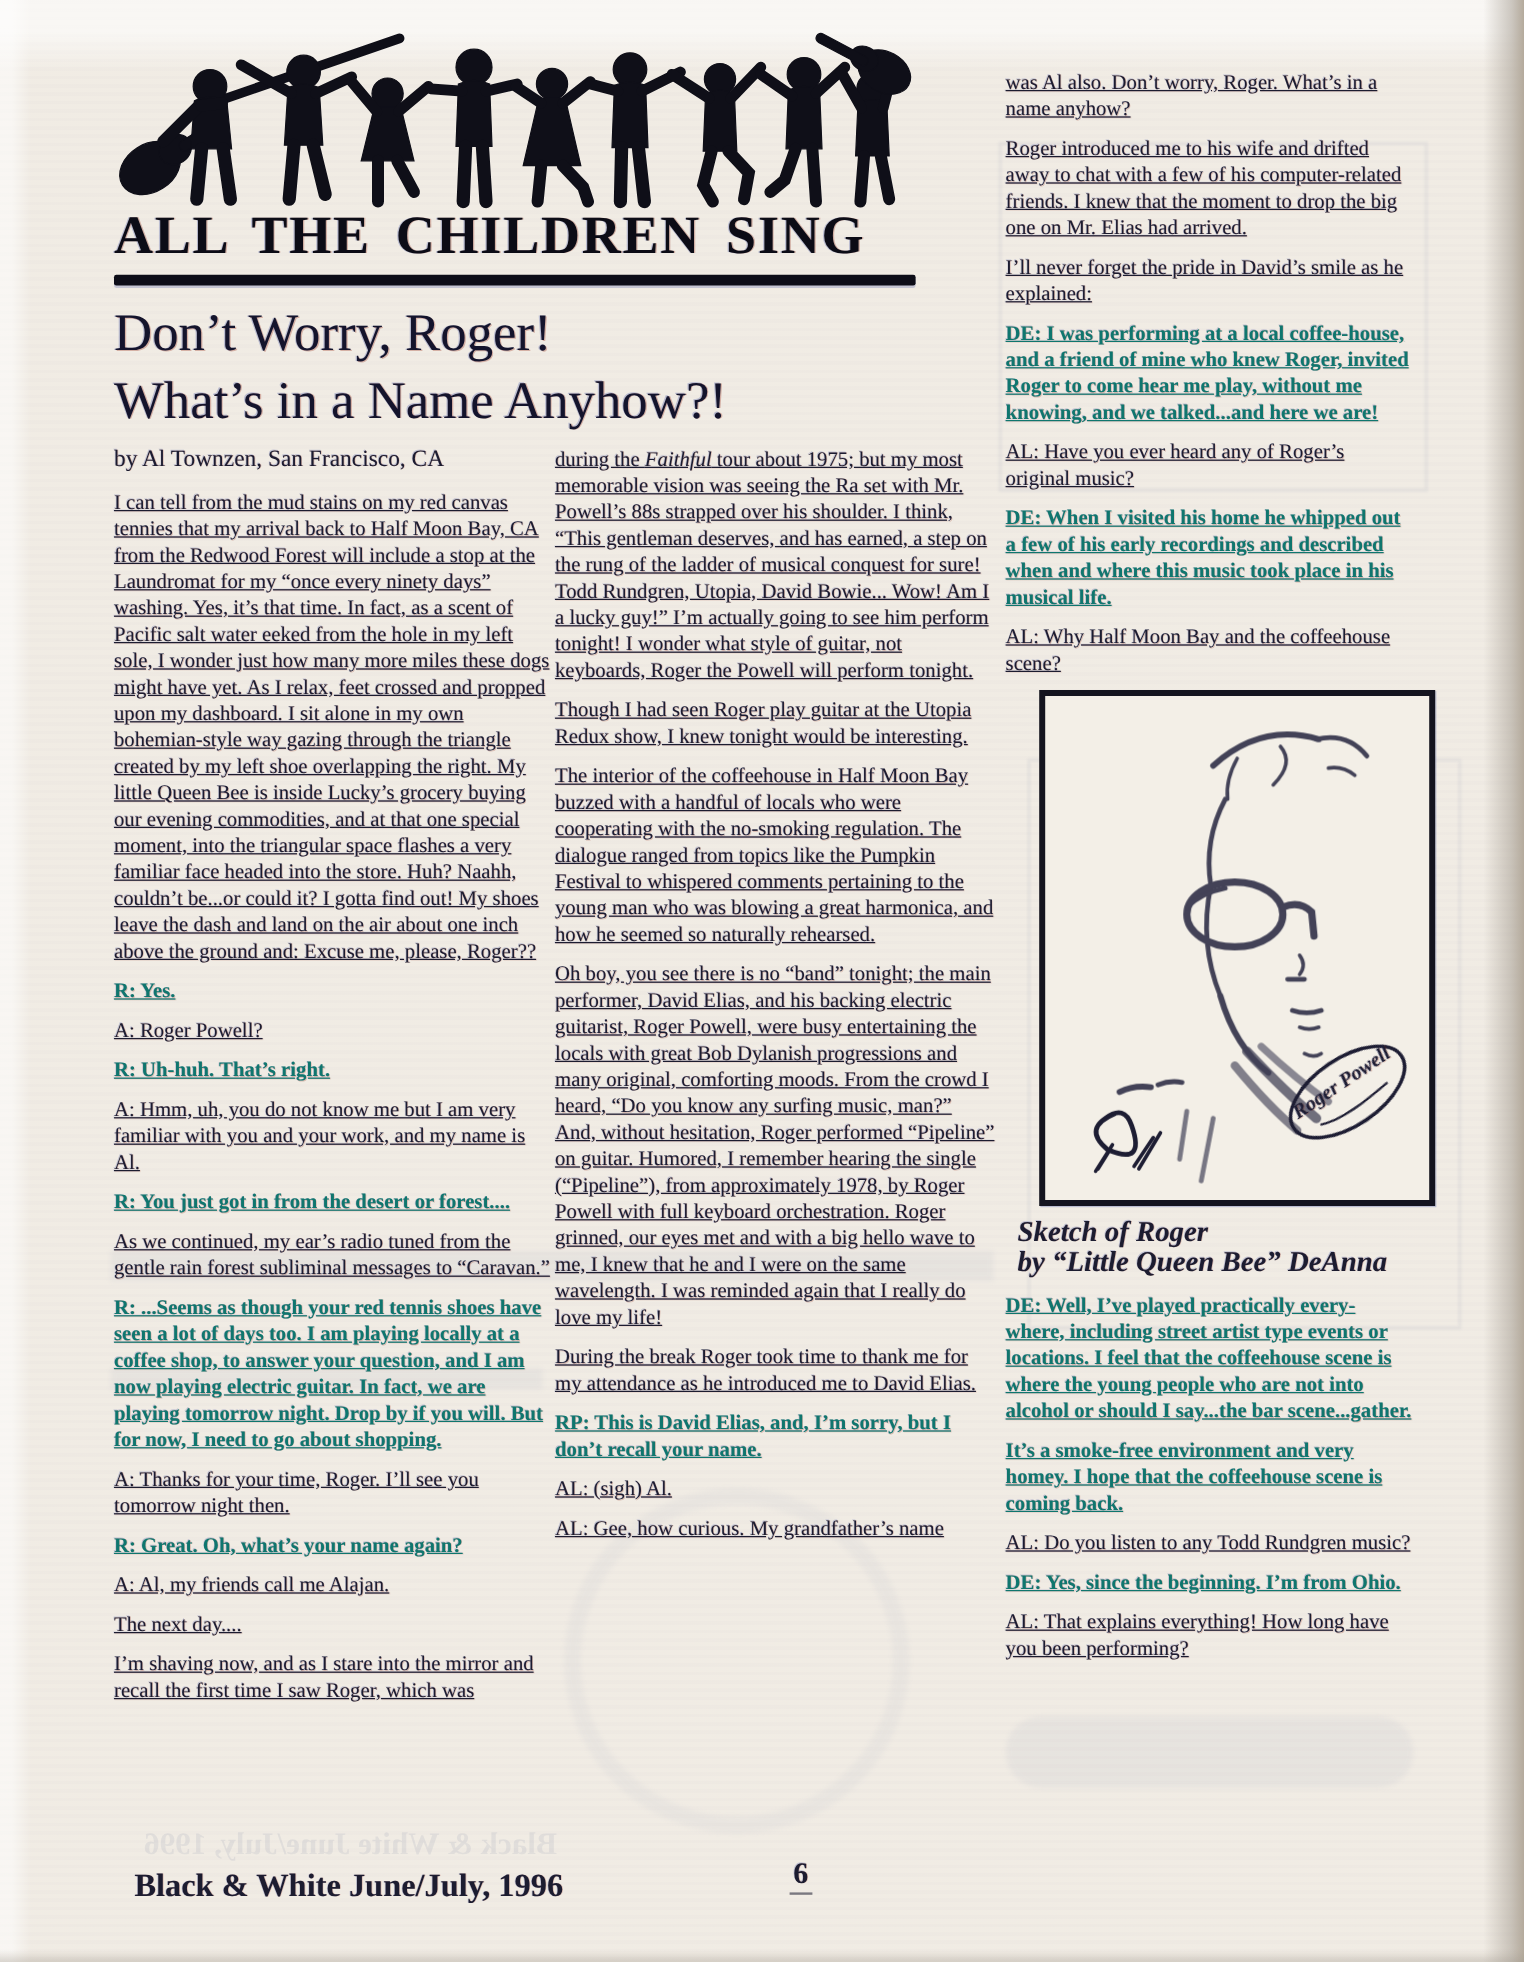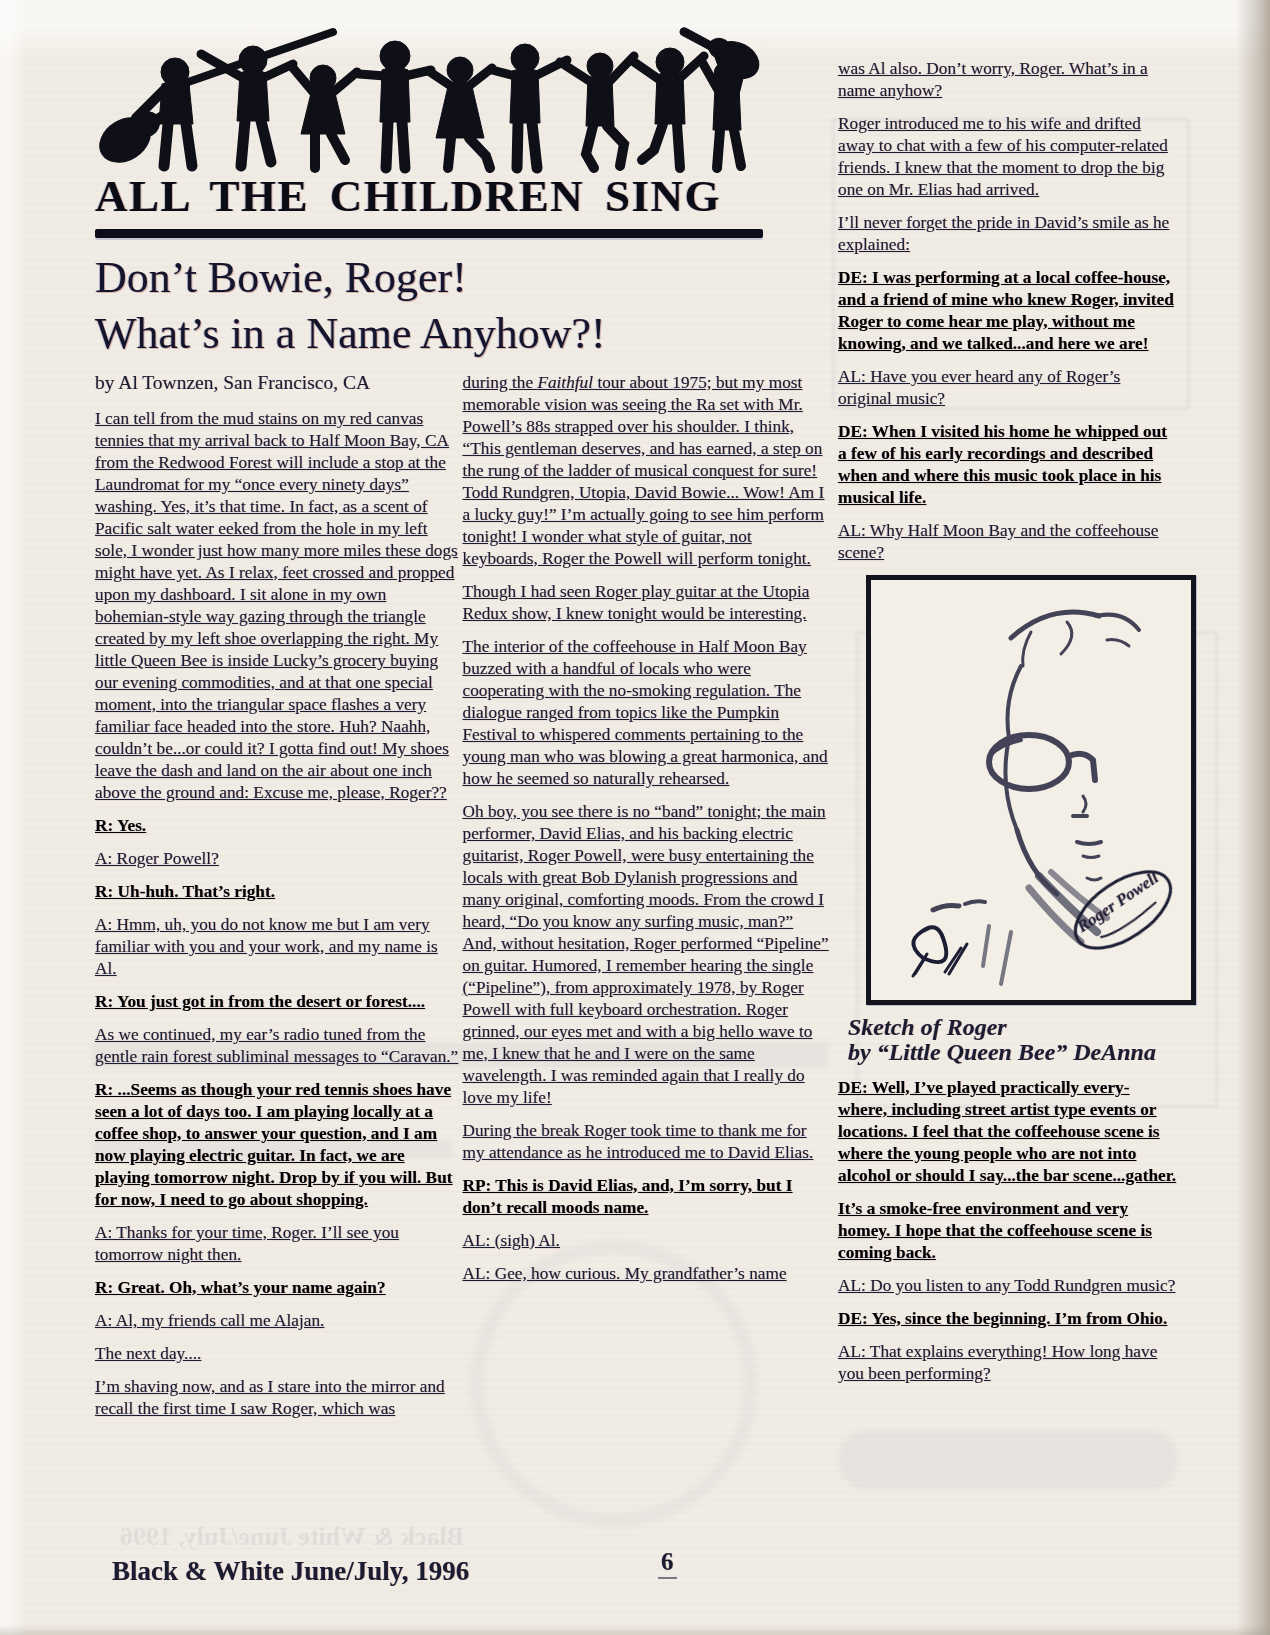--- a/index.html
+++ b/index.html
@@ -26,21 +26,21 @@
     text-shadow:1px 0 0 rgba(140,40,20,.3), -1px 0 0 rgba(30,50,150,.25);}
   .rule{height:9px;background:#0d0d18;margin-top:10px;width:668px;border-radius:2px;
     box-shadow:0 2px 0 rgba(30,50,150,.2);}
   .article-title{font-size:44px;line-height:1.27;color:#14142c;margin-top:12px;
     text-shadow:1px .5px 0 rgba(150,40,20,.3), -1px -.5px 0 rgba(30,50,150,.25);}
   .columns{display:flex;margin-top:10px;}
   .col{flex:1 1 0;min-width:0;}
   .byline{font-size:19.5px;margin:0 0 14px 0;}
 
   .para{margin:0 0 11px 0;font-size:17.3px;line-height:22px;text-decoration:underline;}
-  .para.bold{font-weight:700;color:#000000;}
+  .para.bold{font-weight:700;color:#0f766e;}
 
   
   .right-zone{position:absolute;left:838px;top:58px;width:340px;}
   .sketch-frame{margin:6px 0 10px 28px;width:320px;height:420px;border:5px solid #14141f;
     background:#f3efe7;position:relative;box-shadow:1px 1px 0 rgba(30,50,150,.25);}
   .sketch-frame svg{display:block;width:100%;height:100%;}
   .sketch-caption{width:348px;margin-left:10px;text-align:left;font-weight:700;font-style:italic;
     font-size:24px;line-height:25px;margin-bottom:12px;}
 
   
@@ -167,21 +167,21 @@
             <ellipse cx="-20" cy="-2" rx="12" ry="10"></ellipse>
           <rect x="-64" y="-4" width="48" height="8" rx="4"></rect>
         </g>
       </g>
     </svg>
 
     <div class="logo-title">ALL THE CHILDREN SING</div>
     <div class="rule"></div>
 
     <div class="article-title">
-      <div>Don’t Bowie, Roger!</div>
+      <div>Don’t Worry, Roger!</div>
       <div>What’s in a Name Anyhow?!</div>
     </div>
 
     <div class="columns">
       <div class="col ink">
         <p class="byline">by Al Townzen, San Francisco, CA</p>
         <div>
             <p class="para">I can tell from the mud stains on my red canvas tennies that my arrival back to Half Moon Bay, CA from the Redwood Forest will include a stop at the Laundromat for my “once every ninety days” washing.  Yes, it’s that time. In fact, as a scent of Pacific salt water eeked from the hole in my left sole, I wonder just how many more miles these dogs might have yet. As I relax, feet crossed and propped upon my dashboard. I sit alone in my own bohemian-style way gazing through the triangle created by my left shoe overlapping the right.  My little Queen Bee is inside Lucky’s grocery buying our evening commodities, and at that one special moment, into the triangular space flashes a very familiar face headed into the store. Huh? Naahh, couldn’t be...or could it?  I gotta find out!  My shoes leave the dash and land on the air about one inch above the ground and: Excuse me, please, Roger??</p>
             <p class="para bold">R: Yes.</p>
             <p class="para">A: Roger Powell?</p>
@@ -197,21 +197,21 @@
             <p class="para">I’m shaving now, and as I stare into the mirror and recall the first time I saw Roger, which was</p>
           </div>
       </div>
       <div class="col ink">
         <div>
             <p class="para"><span>during the </span><span style="font-style: italic;">Faithful</span><span> tour about 1975; but my most memorable vision was seeing the Ra set with Mr. Powell’s 88s strapped over his shoulder. I think, “This gentleman deserves, and has earned, a step on the rung of the ladder of musical conquest for sure!  Todd Rundgren, Utopia, David Bowie...  Wow! Am I a lucky guy!” I’m actually going to see him perform tonight!  I wonder what style of guitar, not keyboards, Roger the Powell will perform tonight.</span></p>
             <p class="para">Though I had seen Roger play guitar at the Utopia Redux show, I knew tonight would be interesting.</p>
             <p class="para">The interior of the coffeehouse in Half Moon Bay buzzed with a handful of locals who were cooperating with the no-smoking regulation. The dialogue ranged from topics like the Pumpkin Festival to whispered comments pertaining to the young man who was blowing a great harmonica, and how he seemed so naturally rehearsed.</p>
             <p class="para">Oh boy, you see there is no “band” tonight; the main performer, David Elias, and his backing electric guitarist, Roger Powell, were busy entertaining the locals with great Bob Dylanish progressions and many original, comforting moods. From the crowd I heard, “Do you know any surfing music, man?” And, without hesitation, Roger performed “Pipeline” on guitar. Humored, I remember hearing the single (“Pipeline”), from approximately 1978, by Roger Powell with full keyboard orchestration. Roger grinned, our eyes met and with a big hello wave to me, I knew that he and I were on the same wavelength. I was reminded again that I really do love my life!</p>
             <p class="para">During the break Roger took time to thank me for my attendance as he introduced me to David Elias.</p>
-            <p class="para bold">RP: This is David Elias, and, I’m sorry, but I don’t recall moods name.</p>
+            <p class="para bold">RP: This is David Elias, and, I’m sorry, but I don’t recall your name.</p>
             <p class="para">AL: (sigh) Al.</p>
             <p class="para">AL: Gee, how curious. My grandfather’s name</p>
           </div>
       </div>
     </div>
   </div>
 
   <div class="right-zone ink">
     <div>
         <p class="para">was Al also.  Don’t worry, Roger.  What’s in a name anyhow?</p>

